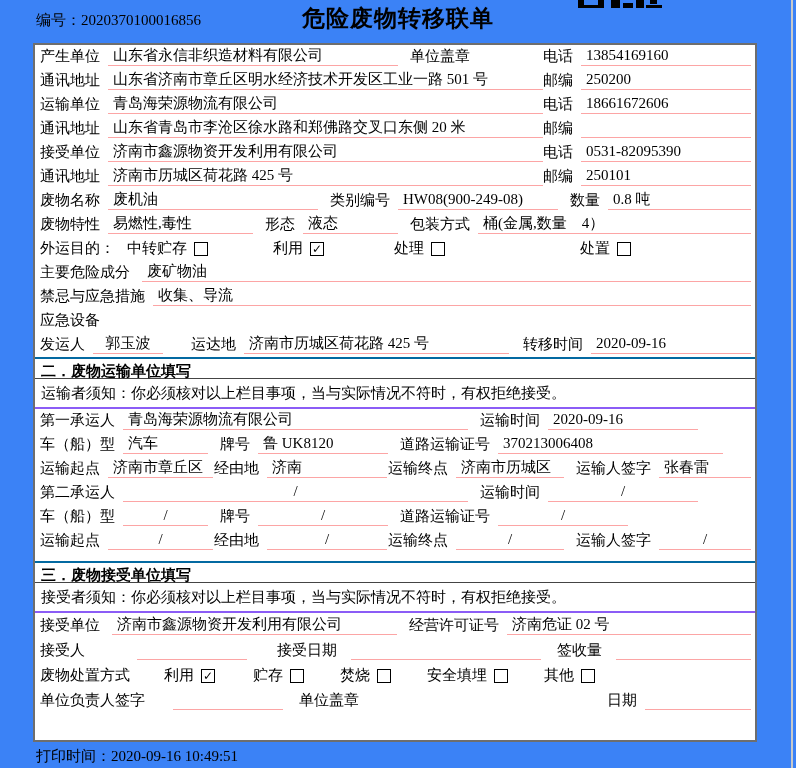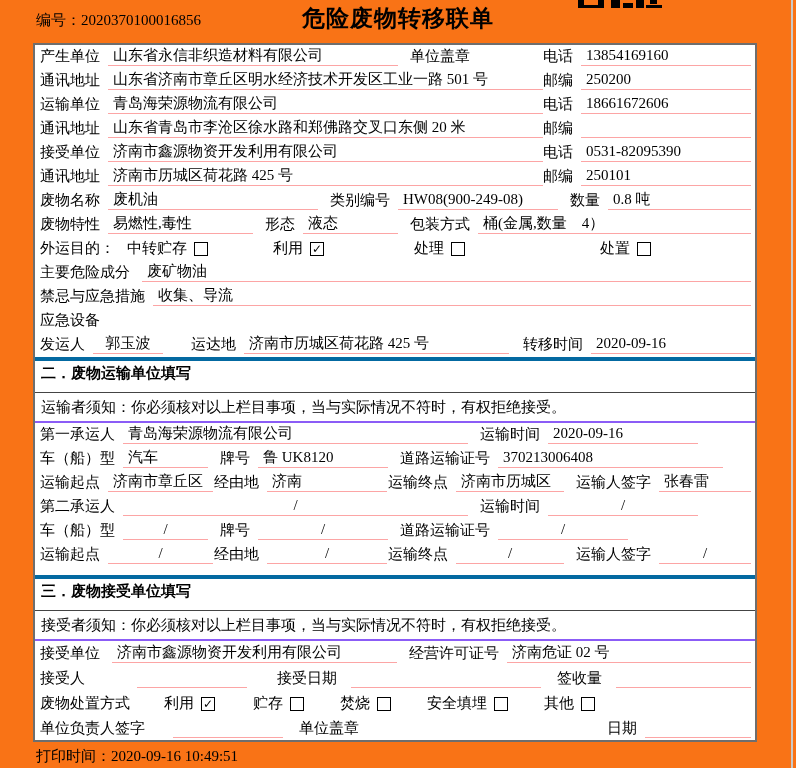--- a/index.html
+++ b/index.html
@@ -1,52 +1,52 @@
 <!DOCTYPE html>
 <html><head>
 <meta charset="utf-8">
 <style>
   * { margin:0; padding:0; box-sizing:border-box; }
   html,body { background:#fff; }
   .page {
-    position:relative; width:796px; height:768px; background:#f97316;
+    position:relative; width:796px; height:768px; background:#3b82f6;
     font-family:"Liberation Serif","DejaVu Serif",serif;
     font-size:15px; color:#000; overflow:hidden;
   }
   .page-edge { position:absolute; left:791px; top:0; width:2px; height:768px; background:#c9c9c9; }
   .doc-number { position:absolute; left:36px; top:11px; white-space:nowrap; }
   .title { position:absolute; left:0; width:100%; top:3px; text-align:center; font-size:23px; font-weight:bold; letter-spacing:1px; }
   .qr-frag { position:absolute; left:578px; top:0; }
 
   .form {
     position:absolute; left:33px; top:43px; width:724px; height:699px;
     border:2px solid #6e6e6e; background:#fff;
   }
   .sec-h {
     height:24px; line-height:23px; padding-left:6px; font-weight:bold;
     border-bottom:1px solid #444;
   }
-  .sec-h.bt { border-top:4px solid #0369a1; height:36px; line-height:25px; }
+  .sec-h.bt { border-top:2px solid #0369a1; height:22px; line-height:25px; }
   .notice { height:30px; line-height:29px; padding-left:6px; border-bottom:2px solid #8b5cf6; }
   .spacer { height:8px; }
 
   .row { display:flex; align-items:flex-end; height:24px; padding:0 4px 3px 5px; }
   .row.h25 { height:25px; }
   .lbl { flex:none; white-space:nowrap; line-height:19px; }
   .val {
     flex:none; margin-left:8px; border-bottom:1px solid #fca5a5;
     padding:0 5px; white-space:nowrap; line-height:19px; min-height:19px; overflow:hidden;
   }
   .grow { flex:1 1 auto; }
   .ctr { text-align:center; }
   .ml-auto { margin-left:auto;text-align:center; }
   .m12 { margin-left:12px; } .m10 { margin-left:1px; } .m14 { margin-left:14px; }
   .m16 { margin-left:16px; } .m28 { margin-left:28px; } .m30 { margin-left:30px; }
   .m34 { margin-left:34px; } .m36 { margin-left:36px; } .m38 { margin-left:38px; }
-  .m52 { margin-left:52px; } .m65 { margin-left:65px; } .m70 { margin-left:90px; }
+  .m52 { margin-left:52px; } .m65 { margin-left:65px; } .m70 { margin-left:70px; }
   .m135 { margin-left:135px; } .m248 { margin-left:248px; }
 
   .w70{width:70px;} .w85{width:85px;} .w95{width:95px;} .w105{width:105px;}
   .w108{width:108px;} .w110{width:110px;} .w120{width:120px;} .w130{width:130px;}
   .w145{width:145px;} .w150{width:150px;} .w160{width:160px;} .w170{width:170px;}
   .w190{width:190px;} .w210{width:210px;} .w225{width:225px;} .w265{width:265px;}
   .w285{width:285px;} .w290{width:290px;} .w345{width:345px;} .w435{width:435px;}
 
   .cb {
     flex:none; display:inline-block; width:14px; height:14px; margin-left:7px; margin-bottom:2px;

